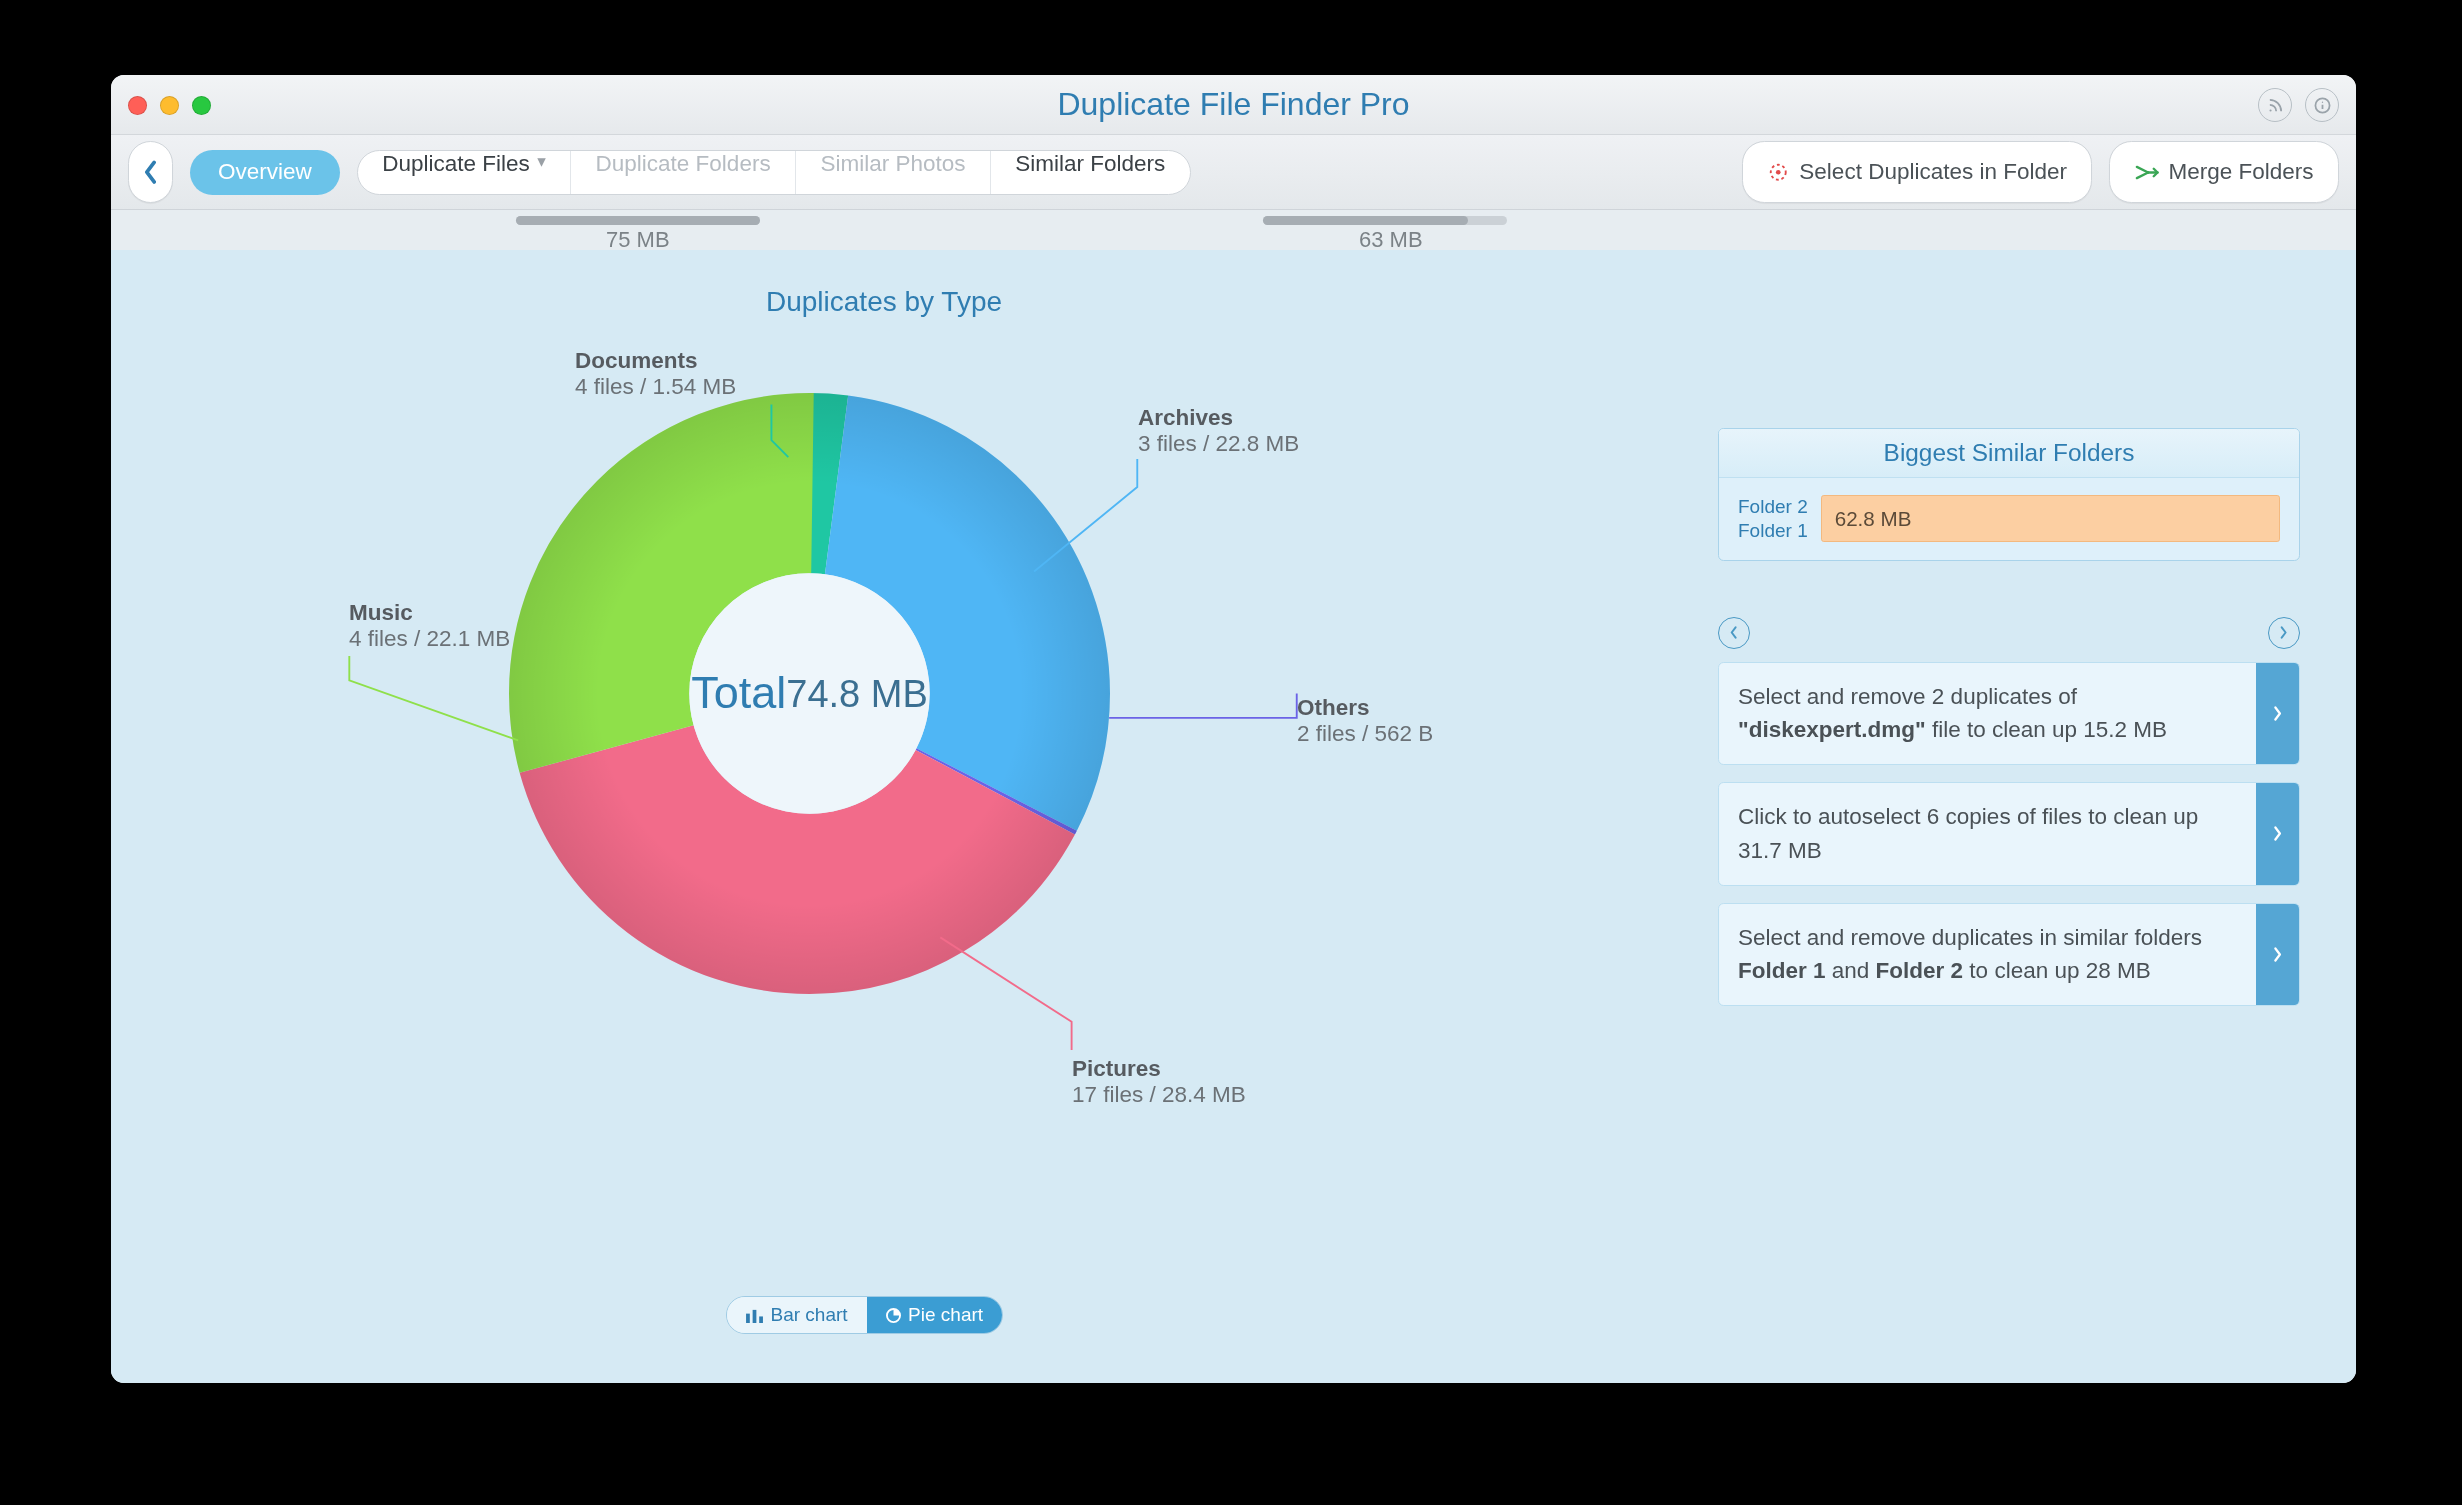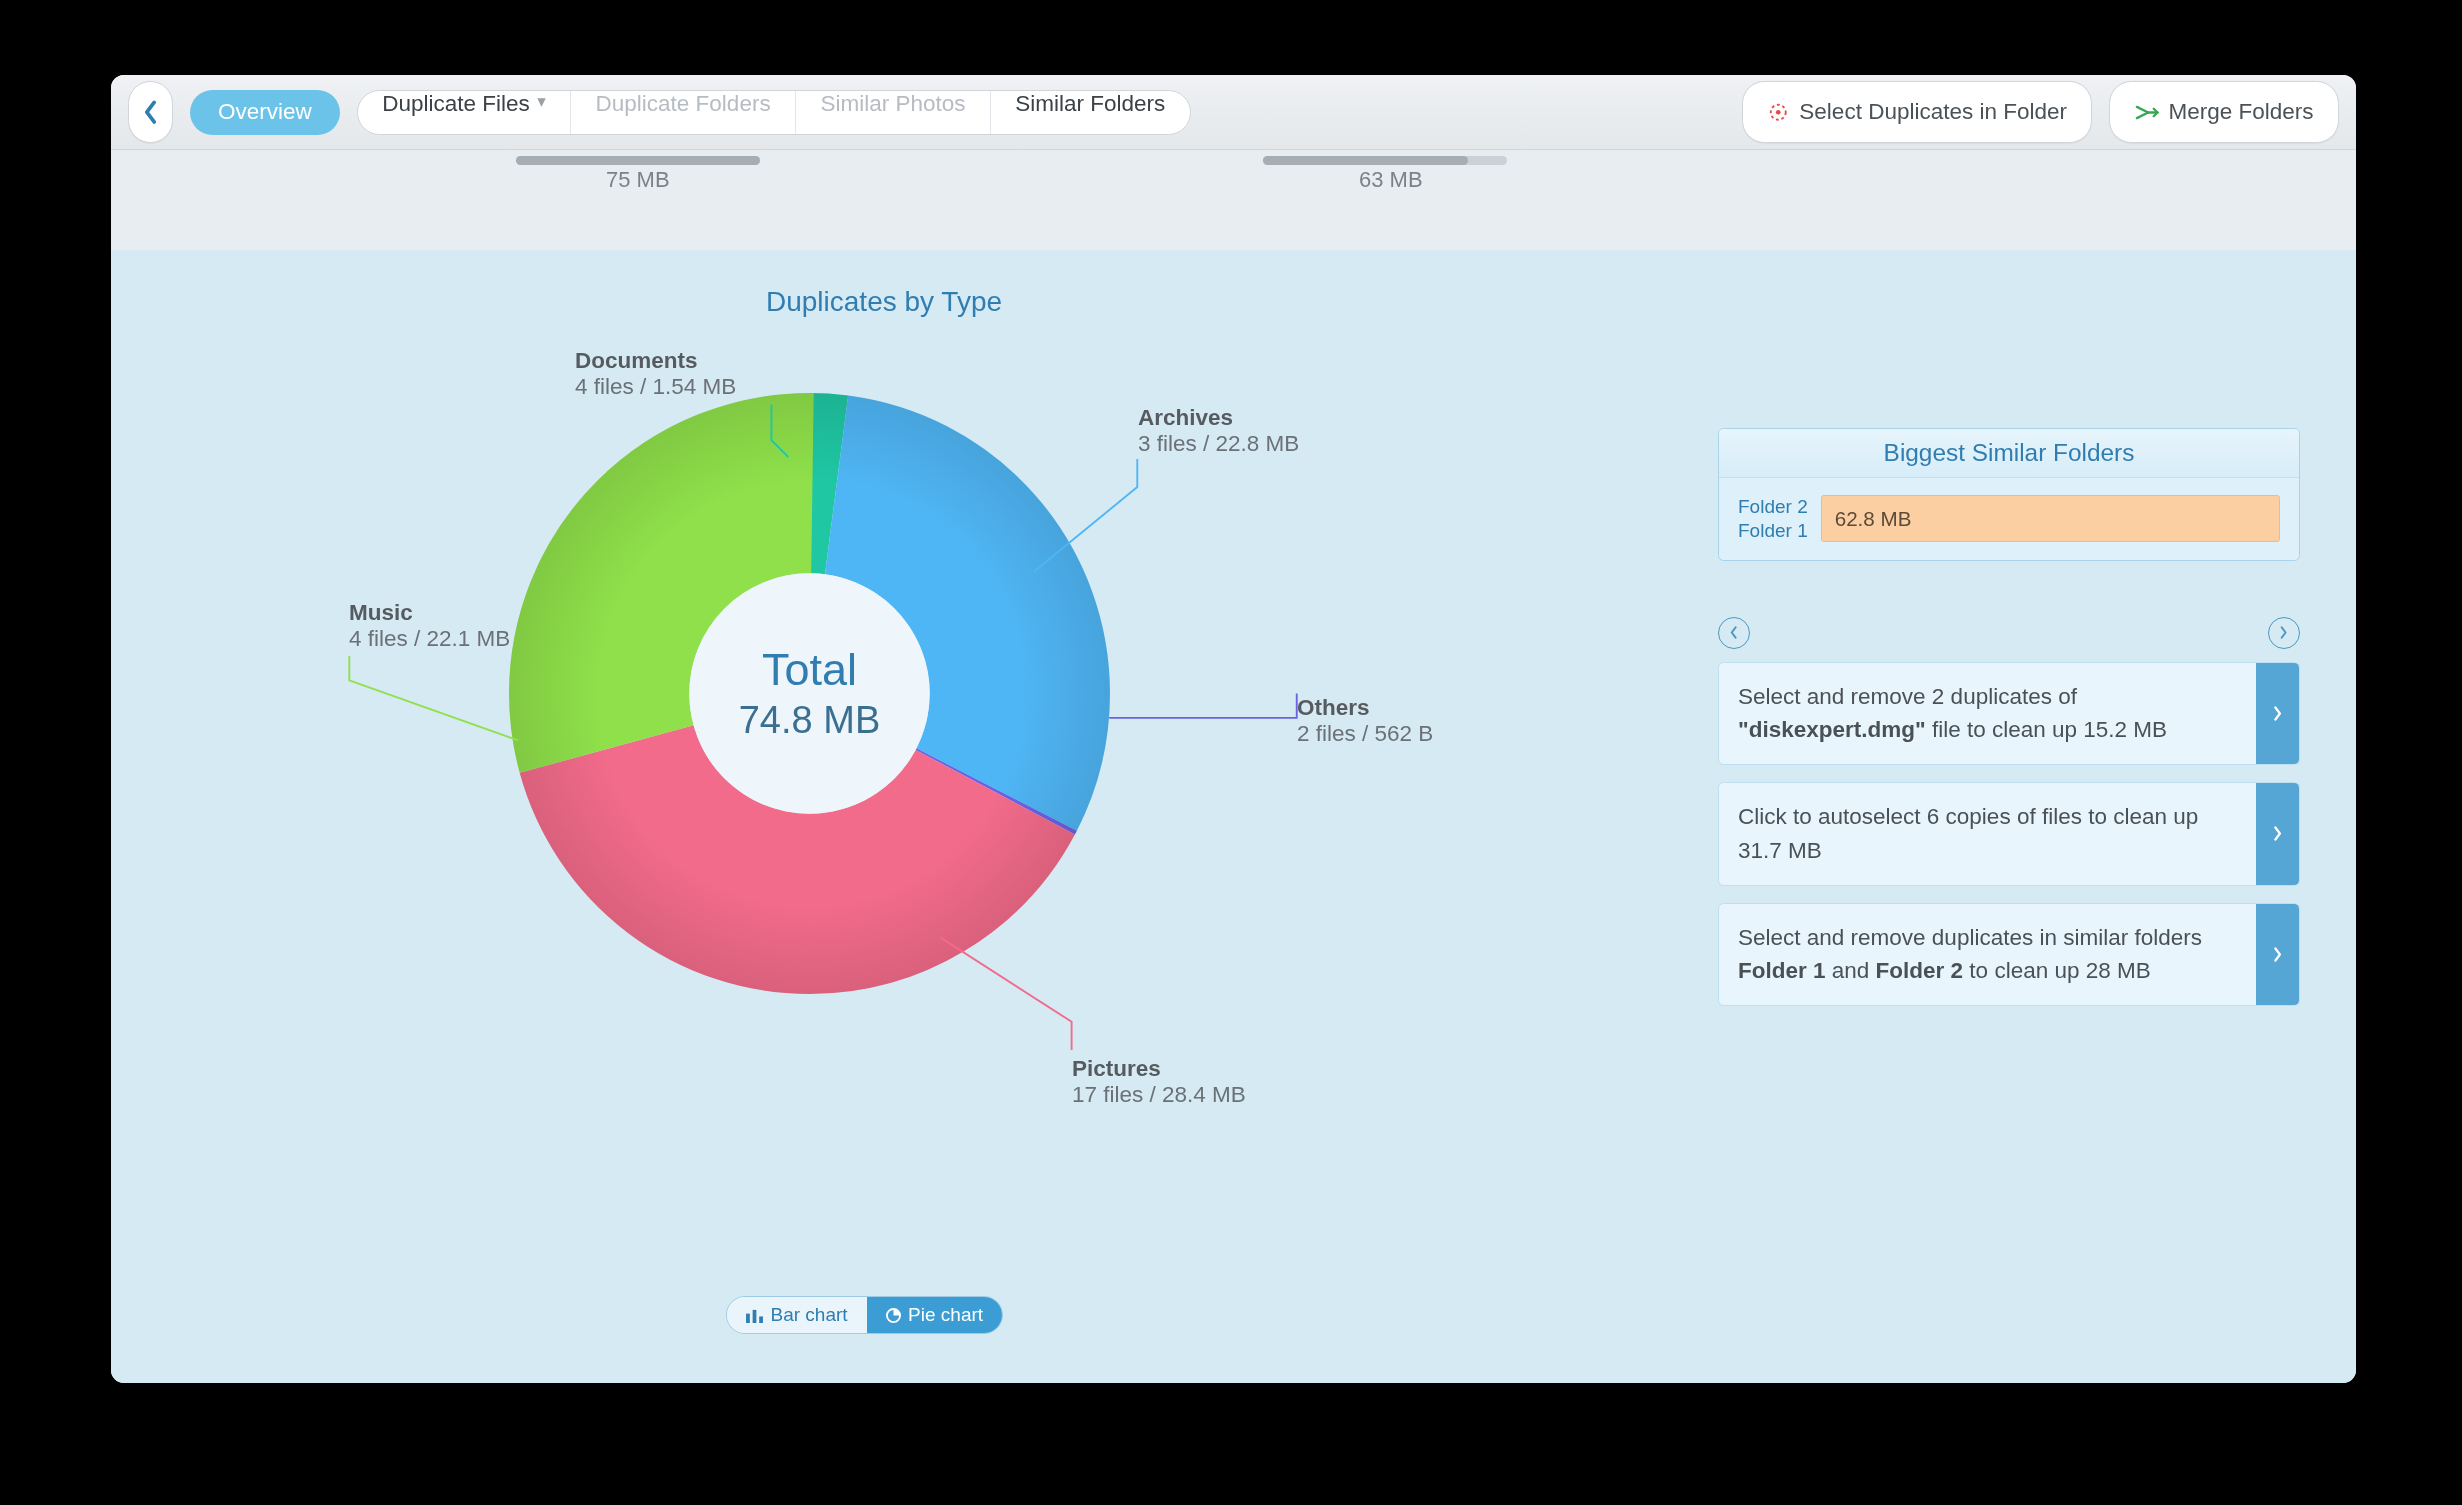--- a/index.html
+++ b/index.html
@@ -54,21 +54,21 @@
   .sizebar { height: 39px; position: relative; background: transparent; }
   .track { position:absolute; height:9.4px; background:#cbd1d6; border-radius:4.7px; top:5.6px; }
   .track .fill { height:100%; background:#a6adb3; border-radius:4.7px; }
   .size-label { position:absolute; top:17px; color:#7b8287; font-size:22px; }
 
   .content { position:absolute; top: 175px; left:0; right:0; bottom:0; background:#d6eaf4; }
   .chart-area { position:absolute; left: 60px; top: 28px; width: 1426px; height: 1051px; }
   .chart-title { text-align:center; color:#2f7db1; font-size:28px; margin-top: 7.5px; }
   .donut-wrap { position:relative; width: 1426px; height: 863px; margin-top: 19px; }
   .donut-svg { position:absolute; left: 338px; top: 56px; }
-  .center-label { position:absolute; left: 338px; top: 56px; width: 601px; height: 601px; display:flex; flex-direction:column; align-items:center; justify-content:center; }
+  .center-label { position:absolute; left: 338px; top: 56px; width: 601px; height: 601px; display:flex; align-items:center; justify-content:center; }
   .center-label .t1 { font-size: 45px; color:#2f7db1; font-weight:300; }
   .center-label .t2 { font-size: 38px; color:#3b6f91; margin-top: 3.8px; }
   .leader { position:absolute; font-size:22.5px; color:#565b60; }
   .leader .lbl { font-weight:700; display:block; }
   .leader .det { color:#6b7176; }
 
   .right-col { position:absolute; right: 56px; top: 178px; width: 582px; }
   .panel {
     border: 0.9px solid #a9d3ea; border-radius: 5.6px; background:#def0fa; overflow:hidden; margin-bottom: 56px;
   }
@@ -96,20 +96,43 @@
   .chart-toggle .opt { display:flex; align-items:center; gap:7.5px; padding:0 19px; font-size:19px; }
   .chart-toggle .opt.off { background:#eaf5fb; color:#2f7db1; }
   .chart-toggle .opt.on  { background:#3b9dd3; color:#fff; }
 </style>
 </head>
 <body>
 
 <div class="stage">
   <div class="window">
 
+    <div class="titlebar">
+      <div class="traffic">
+        <div class="dot red"></div>
+        <div class="dot yellow"></div>
+        <div class="dot green"></div>
+      </div>
+      <div class="app-title">Duplicate File Finder Pro</div>
+      <div class="title-actions">
+        <div class="circ-btn">
+          <svg width="17" height="17" viewBox="0 0 24 24" fill="none" stroke="currentColor" stroke-width="2.5">
+              <path d="M4 11a9 9 0 0 1 9 9M4 4a16 16 0 0 1 16 16"></path>
+              <circle cx="5" cy="19" r="1.5" fill="currentColor" stroke="none"></circle>
+            </svg>
+        </div>
+        <div class="circ-btn">
+          <svg width="17" height="17" viewBox="0 0 24 24" fill="none" stroke="currentColor" stroke-width="2.5">
+              <circle cx="12" cy="12" r="10"></circle>
+              <line x1="12" y1="11" x2="12" y2="17"></line>
+              <circle cx="12" cy="7.5" r="1" fill="currentColor" stroke="none"></circle>
+            </svg>
+        </div>
+      </div>
+    </div>
 
     <div class="toolbar">
       <div class="round-btn back-btn">
         <svg width="17" height="24.4" viewBox="0 0 12 20" fill="none" stroke="#2f7db1" stroke-width="3" stroke-linecap="round" stroke-linejoin="round">
             <polyline points="9,2 3,10 9,18"></polyline>
           </svg>
       </div>
       <div class="pill-overview">
         <span>Overview</span>
       </div>

